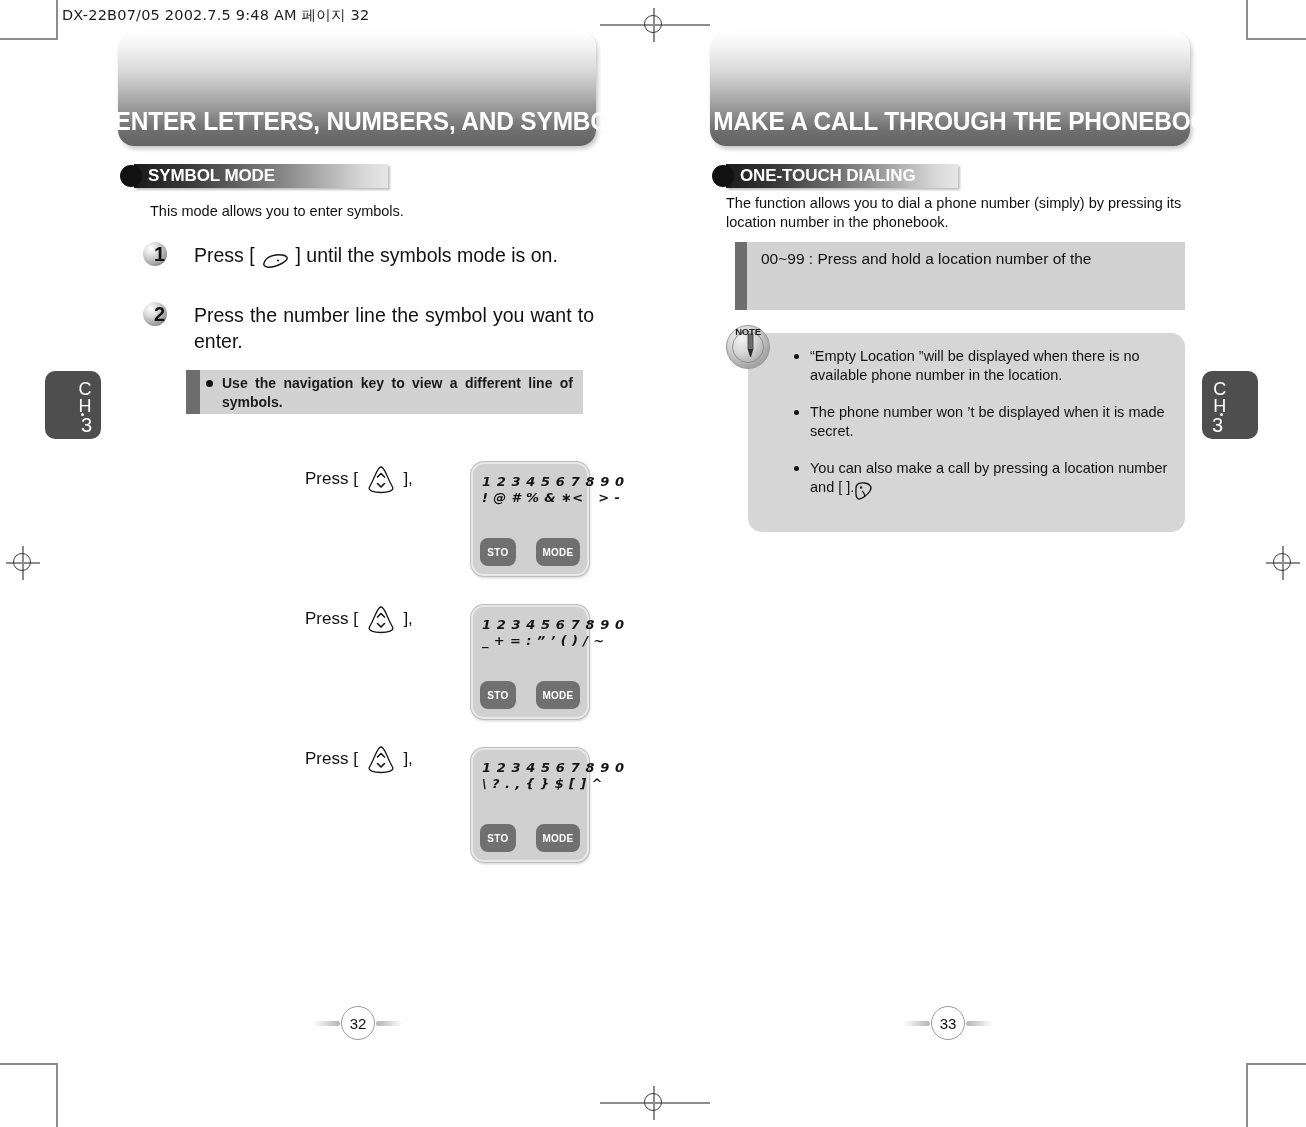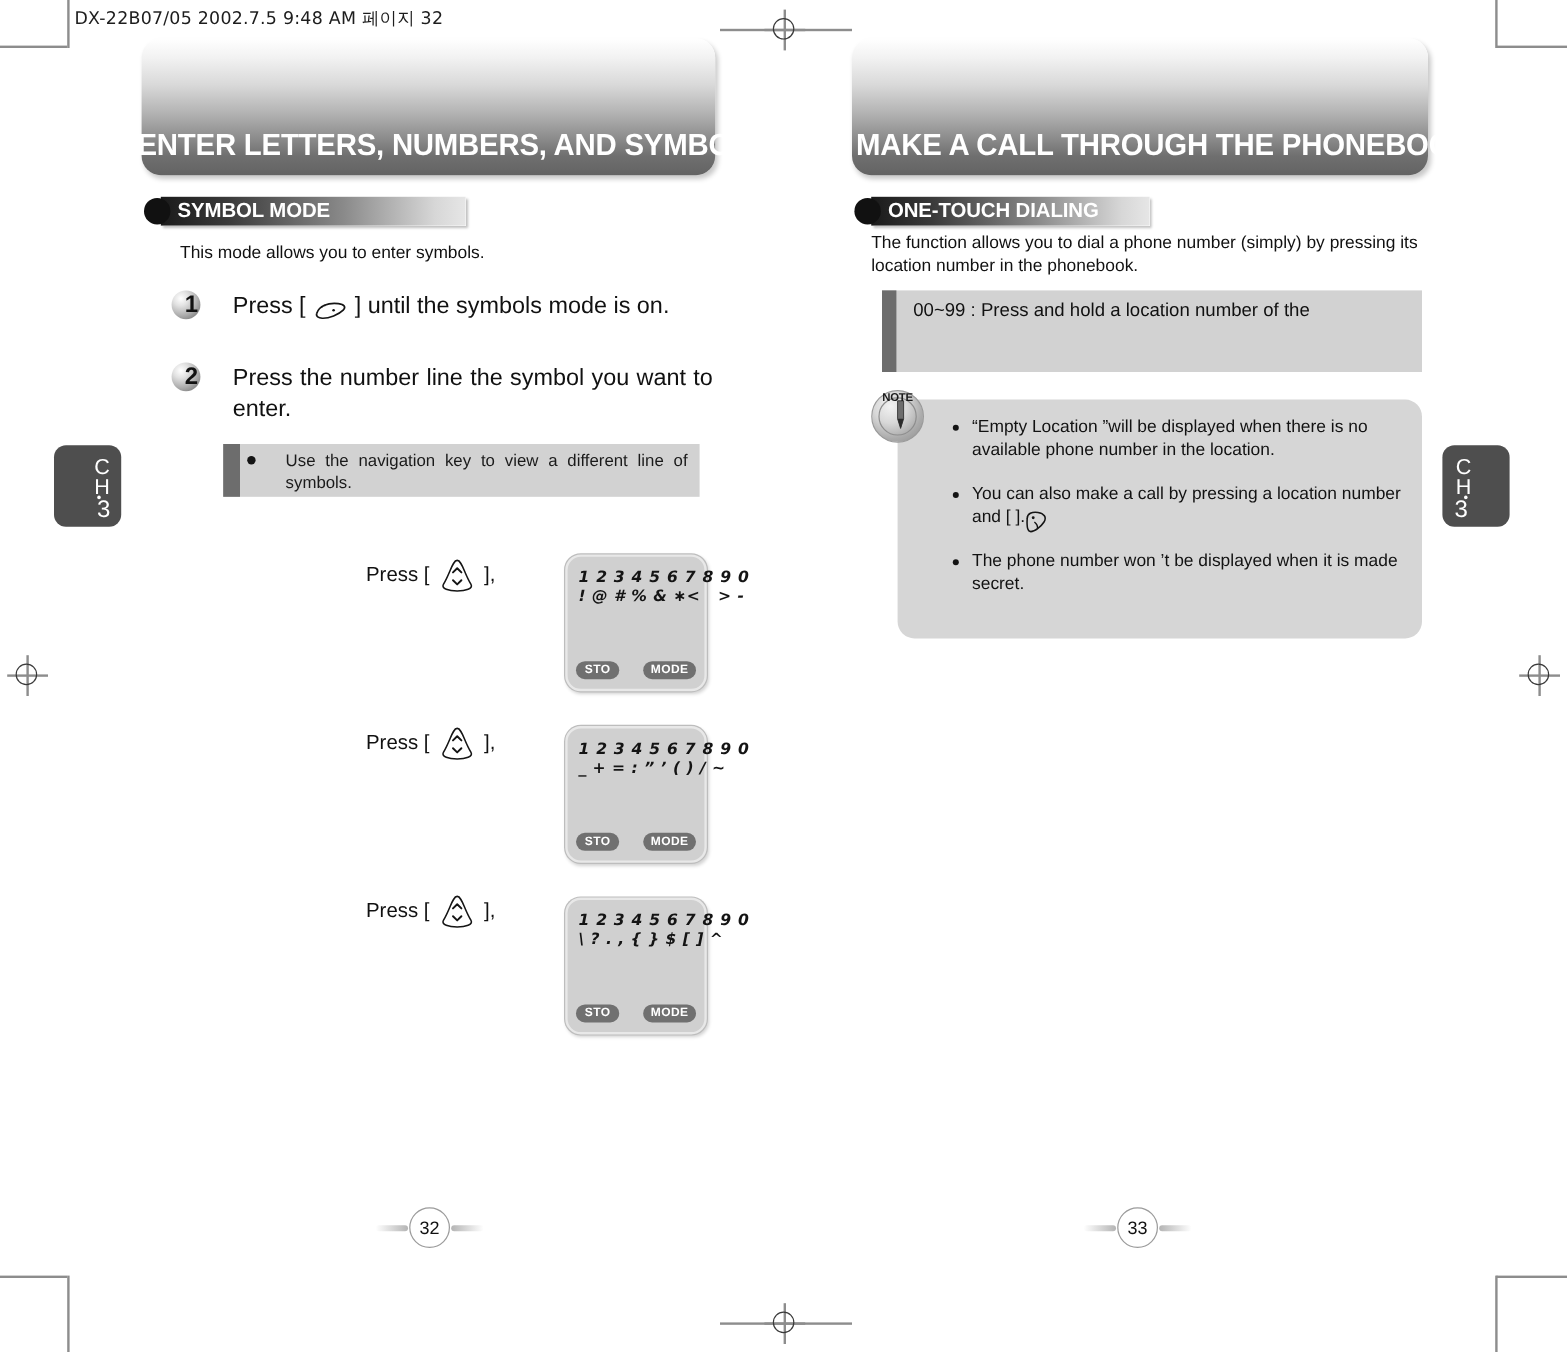--- a/index.html
+++ b/index.html
@@ -178,25 +178,25 @@
     position: absolute;
     left: 20px;
     top: 10px;
     width: 7px;
     height: 7px;
     border-radius: 50%;
     background: #141414;
   }
   .grey-strip .strip-text {
     position: absolute;
-    left: 52px;
+    left: 36px;
     top: 4px;
     right: 10px;
     font-size: 14px;
-    font-weight: normal;
+    font-weight: bold;
     color: #1a1a1a;
     line-height: 1.38;
     text-align: justify;
   }
   .grey-strip .plain-text {
     position: absolute;
     left: 26px;
     top: 6px;
     right: 8px;
     font-size: 15.5px;
@@ -228,21 +228,21 @@
     font-size: 13px;
     color: #141414;
     letter-spacing: 0.6px;
     white-space: nowrap;
   }
   .phone-screen .l1 { top: 10px; }
   .phone-screen .l2 { top: 26px; letter-spacing: 0.4px; }
   .phone-screen .softkey {
     position: absolute;
     bottom: 8px;
-    height: 15px;
+    height: 28px;
     border-radius: 8px;
     background: #707070;
     color: #ffffff;
     font-size: 10px;
     font-weight: bold;
     display: flex;
     align-items: center;
     justify-content: center;
     letter-spacing: 0.3px;
     box-sizing: border-box;
@@ -565,36 +565,36 @@
     <path d="M2 16 L7 16 L4.5 24 Z" fill="#2b2b2b"></path>
   </svg>
   <div class="note-word">NOTE</div>
 </div>
 
 <div class="note-box" style="left:748px;top:333px;width:437px;height:199px;">
   <div class="note-list">
     <div class="note-item">
       <span class="nb"></span>
       <span>“Empty Location ”will be displayed when there is no available phone number in the location.</span>
+    </div>
+    <div class="note-item">
+      <span class="nb"></span>
+      <span>The phone number won ’t be displayed when it is made secret.</span>
     </div>
     <div class="note-item" style="position:relative;">
       <span class="nb"></span>
       <span>You can also make a call by pressing a location number and [    ].</span>
       <span class="icon-inline" style="position:absolute;left:59px;top:22px;width:22px;height:20px;">
         <svg width="22" height="20" viewBox="0 0 22 20">
           <path d="M3 7 C3 3 7 1.2 12 2 C17 2.8 19.5 6 17 10 C14.5 14 9 18 6 18 C3.6 18 2.5 15 3 7 Z" fill="none" stroke="#151515" stroke-width="1.3"></path>
           <circle cx="8" cy="6.5" r="1.2" fill="#151515"></circle>
           <path d="M9 10 C11 11.5 12 13.5 11.5 16" fill="none" stroke="#151515" stroke-width="1.2"></path>
         </svg>
       </span>
     </div>
-    <div class="note-item">
-      <span class="nb"></span>
-      <span>The phone number won ’t be displayed when it is made secret.</span>
-    </div>
   </div>
 </div>
 
 <div class="chapter-tab tab-right" style="left:1202px;top:371px;">
   <div class="ch-letters">
     <div style="writing-mode:vertical-rl;text-orientation:upright;letter-spacing:-3px;">CH</div>
   </div>
   <div class="dotm" style="left:18px;top:42px;"></div>
   <div class="ch-num">3</div>
 </div>

